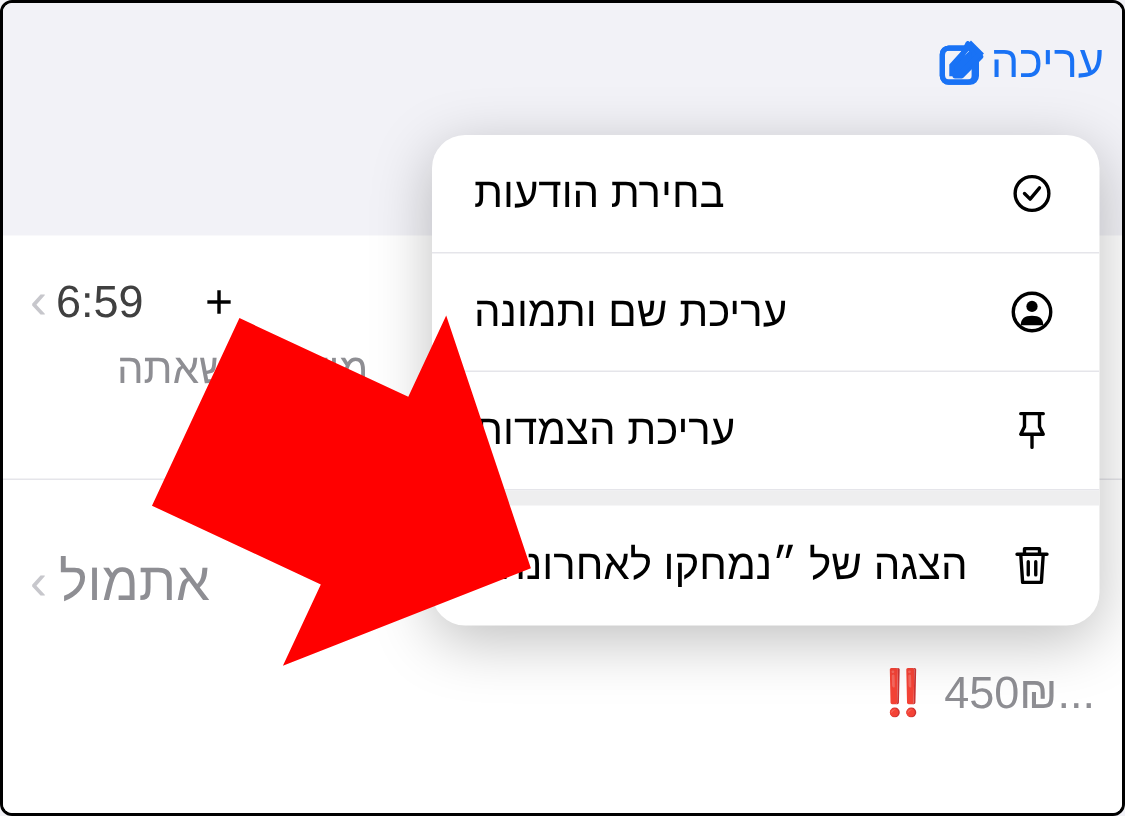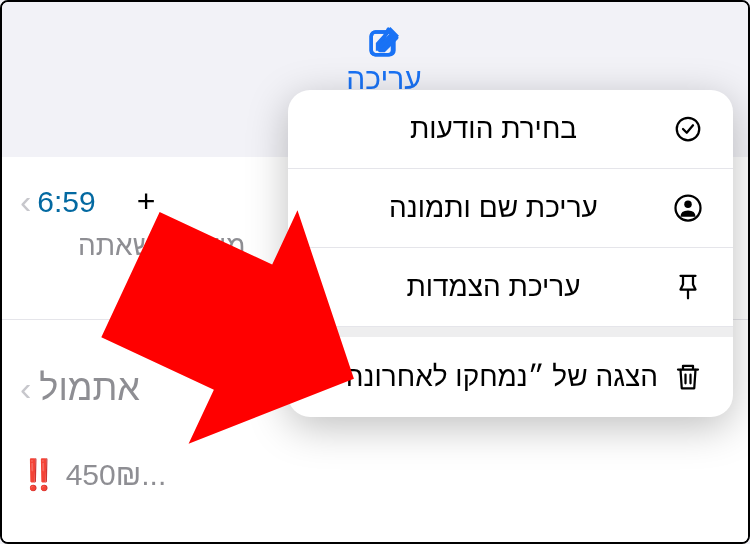--- a/index.html
+++ b/index.html
@@ -16,21 +16,20 @@
       position: relative;
       border: 2px solid #000;
       border-radius: 8px;
     }
     .header {
       display: flex;
       justify-content: flex-end;
       align-items: center;
       padding: 20px 12px 25px 30px;
       background: #f2f2f7;
-      flex-direction: column;
     }
     .compose-btn {
       width: 40px;
       height: 40px;
       display: flex;
       align-items: center;
       justify-content: center;
       cursor: pointer;
     }
     .compose-btn svg {
@@ -60,21 +59,21 @@
       right: 0;
       padding: 20px 18px;
       border-bottom: 1px solid #e5e5ea;
     }
     .conv1 .row-top {
       display: flex;
       align-items: center;
       gap: 6px;
     }
     .conv1 .time {
-      color: #0369a1;
+      color: #404040;
       font-size: 30px;
     }
     .conv1 .chevron-l {
       color: #c7c7cc;
       font-size: 34px;
       font-weight: 300;
     }
     .conv1 .plus {
       color: #000;
       font-size: 32px;
@@ -112,22 +111,22 @@
       font-size: 36px;
     }
     .conv2 .chevron-l {
       color: #c7c7cc;
       font-size: 34px;
       font-weight: 300;
     }
     .conv2 .preview {
       color: #8e8e93;
       font-size: 30px;
-      margin-top: 48px;
-      text-align: left;
+      margin-top: 35px;
+      text-align: right;
     }
     .menu {
       position: absolute;
       top: 88px;
       right: 15px;
       width: 445px;
       background: #fff;
       border-radius: 22px;
       box-shadow: 0 10px 40px rgba(0,0,0,0.25);
       overflow: hidden;
@@ -162,21 +161,21 @@
     }
     .menu-item .icon svg {
       width: 30px;
       height: 30px;
       stroke: #000;
       fill: none;
       stroke-width: 1.8;
     }
     .menu-item .label {
       flex: 1;
-      text-align: center;
+      text-align: left;
       padding-right: 0;
     }
     .menu-item.last .label {
       line-height: 1.3;
     }
     .arrow {
       position: absolute;
       top: 208px;
       left: 85px;
       z-index: 20;

